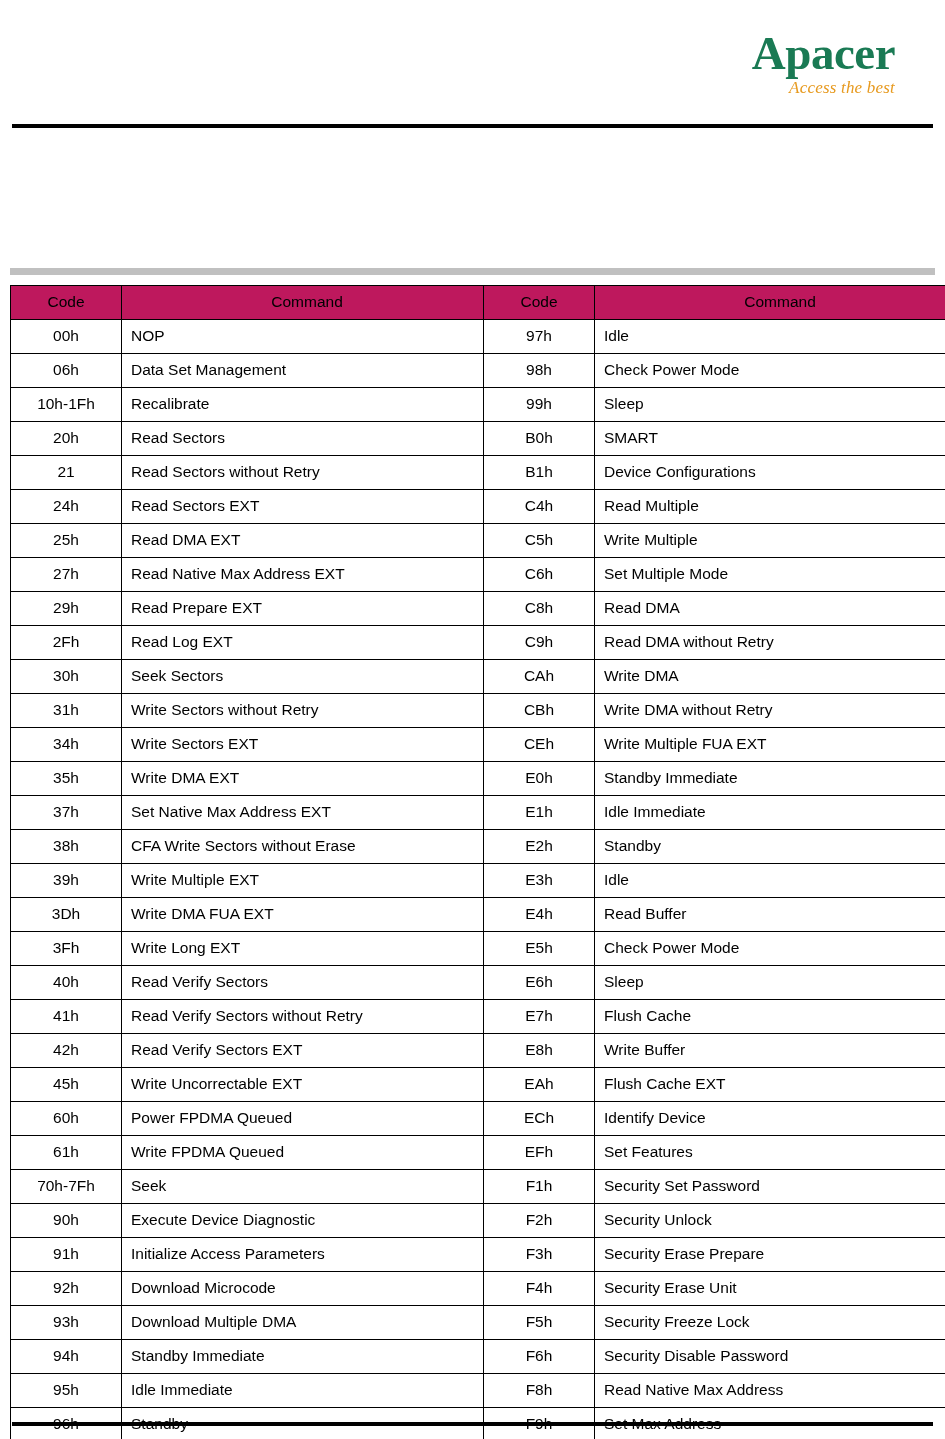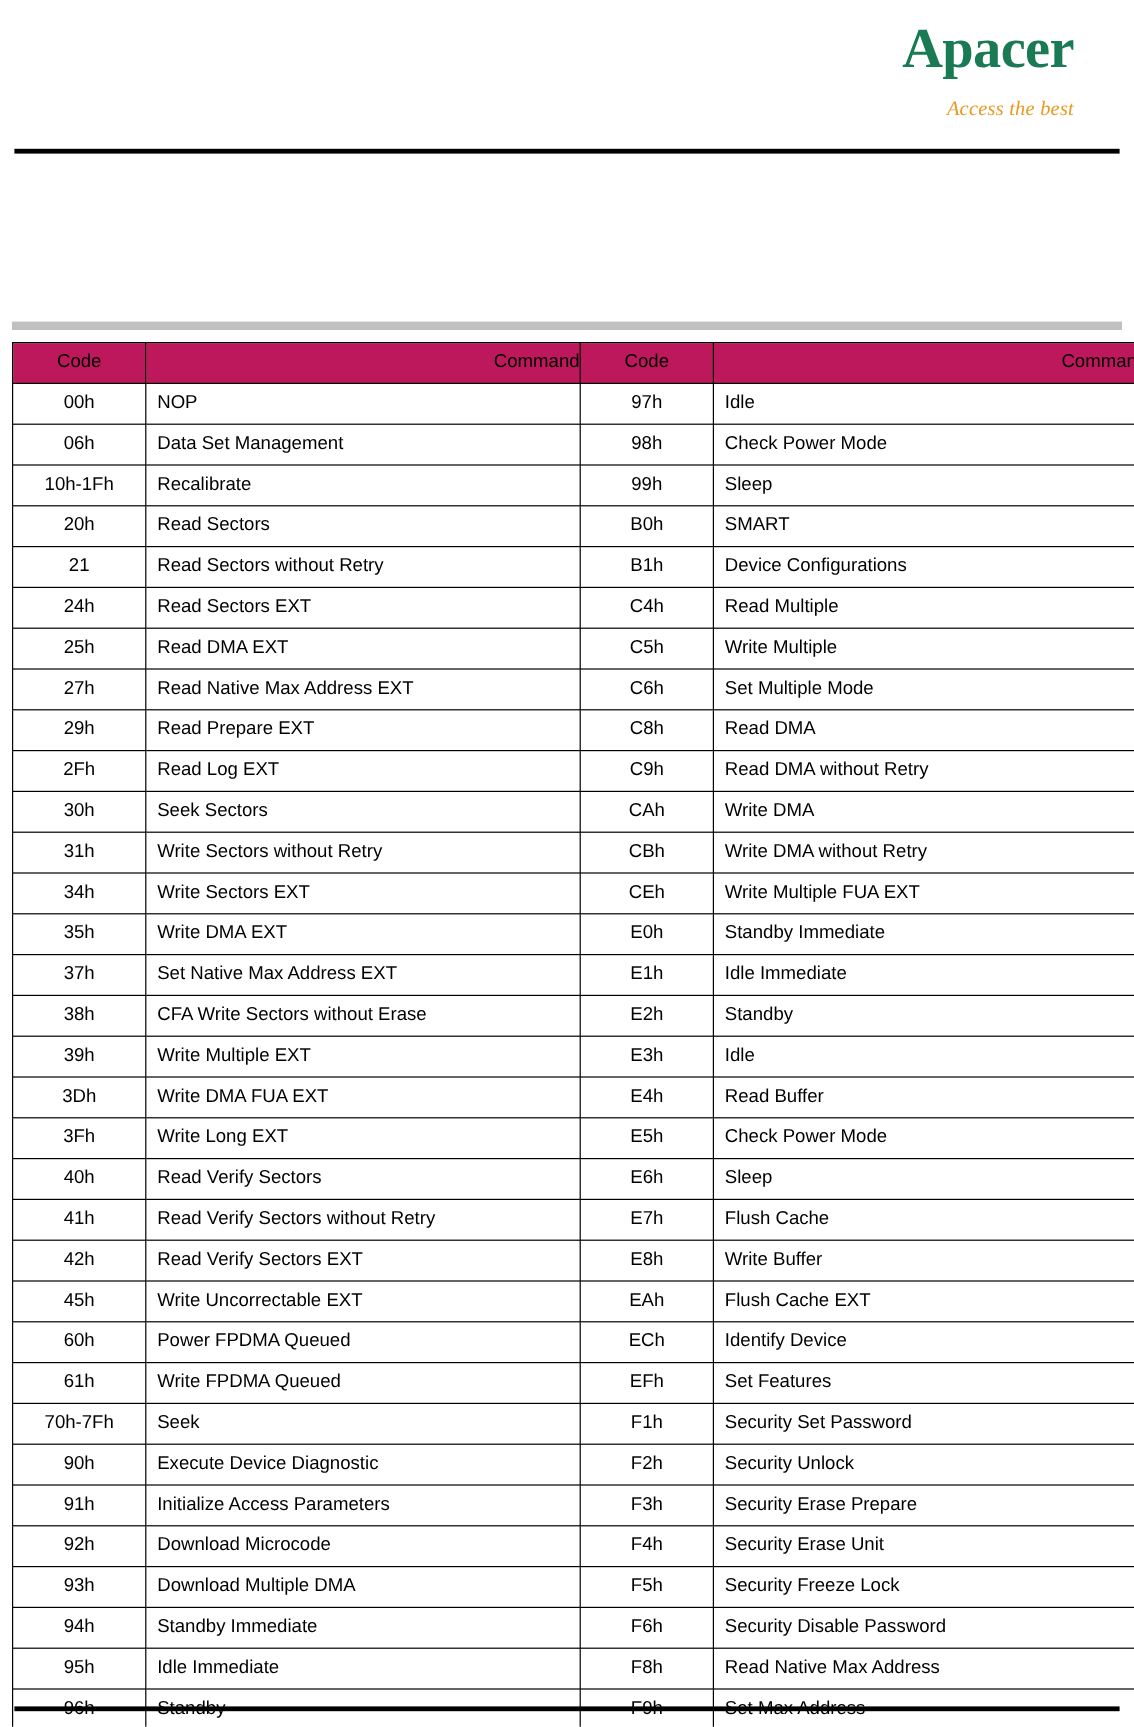--- a/index.html
+++ b/index.html
@@ -12,21 +12,21 @@
     height: 1439px;
     position: relative;
     font-family: "Liberation Sans", sans-serif;
     color: #000000;
     overflow: hidden;
   }
 
   
   .page-header {
     position: absolute;
-    top: 4px;
+    top: 16px;
     left: 0;
     width: 917px;
     height: 112px;
   }
   .brand {
     position: absolute;
     right: 22px;
     top: 14px;
     text-align: right;
     line-height: 1;
@@ -38,21 +38,21 @@
     color: #1a7a54;
     letter-spacing: -0.5px;
     display: block;
   }
   .brand-tagline {
     display: block;
     font-family: "Liberation Serif", serif;
     font-style: italic;
     font-size: 17px;
     color: #e79a1f;
-    margin-top: 17px;
+    margin-top: 2px;
     letter-spacing: 0.2px;
   }
   .header-rule {
     position: absolute;
     left: 12px;
     top: 124px;
     width: 921px;
     height: 4px;
     background: #000000;
   }
@@ -97,21 +97,21 @@
   .col-code {
     width: 110px;
     text-align: center;
   }
   .col-cmd {
     width: 352px;
     text-align: left;
     padding-left: 9px !important;
   }
   thead th.col-code { text-align: center; }
-  thead th.col-cmd  { text-align: right; padding-left: 9px; }
+  thead th.col-cmd  { text-align: center; padding-left: 9px; }
 
   
   .footer-rule {
     position: absolute;
     left: 12px;
     top: 1422px;
     width: 921px;
     height: 4px;
     background: #000000;
   }

